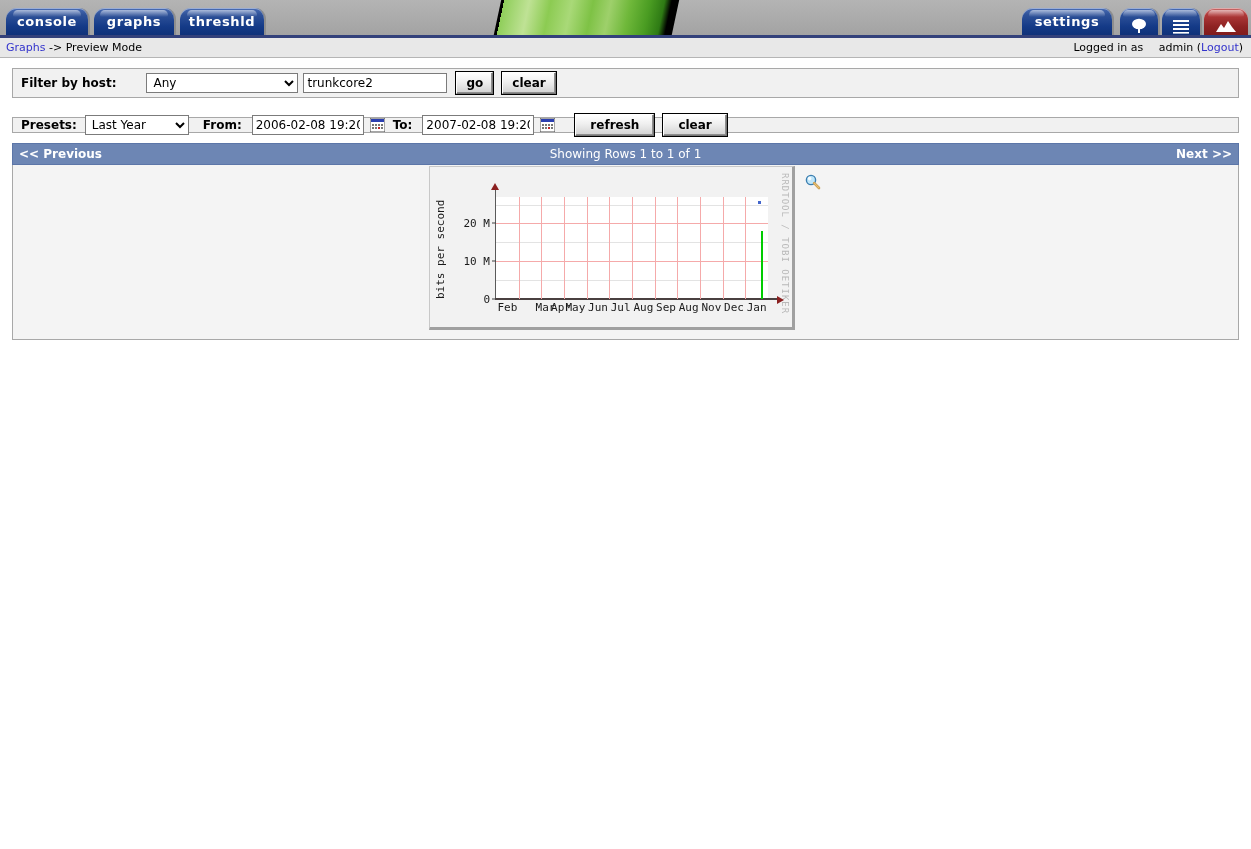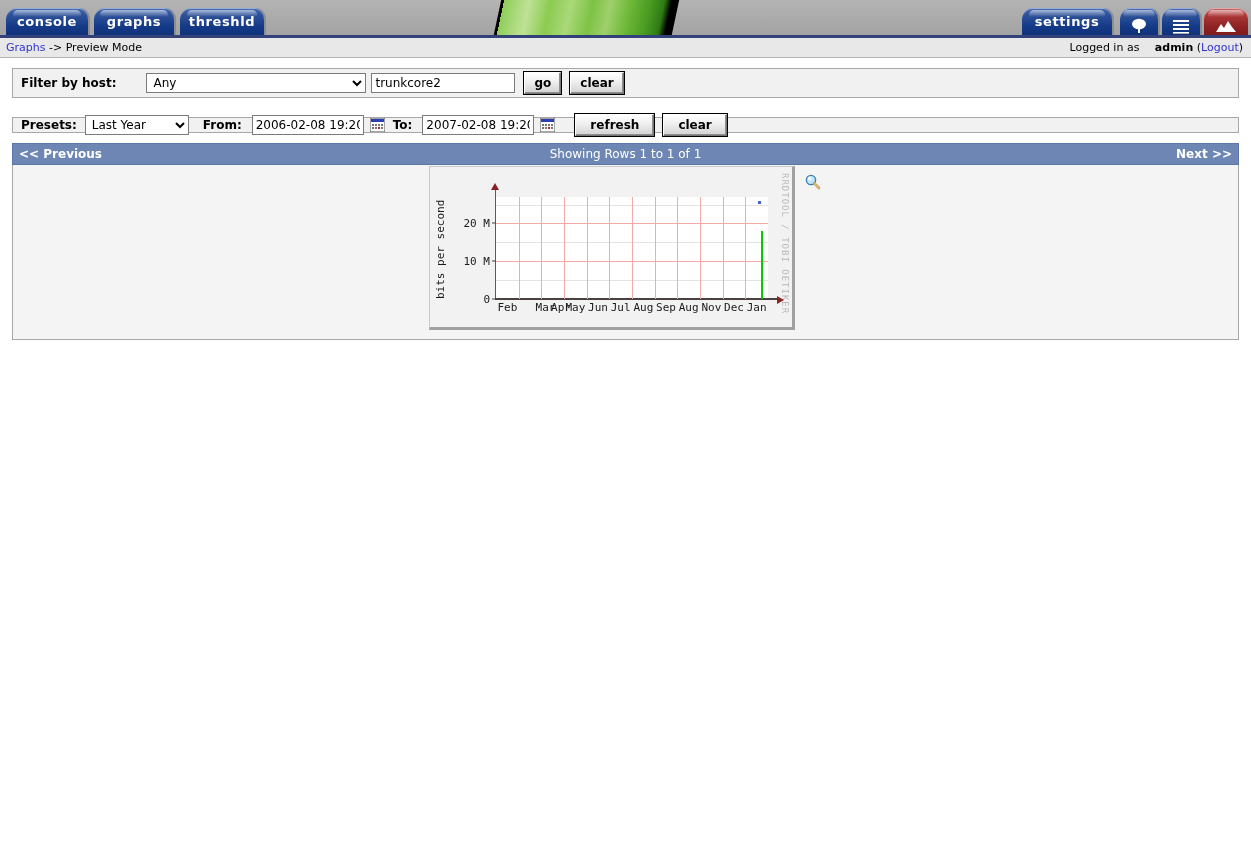--- a/index.html
+++ b/index.html
@@ -78,21 +78,21 @@
     font-size: 11px;
     color: #000000;
     line-height: 20px;
   }
   .breadcrumb { position: absolute; left: 6px; top: 0; }
   .breadcrumb a { color: #3333cc; text-decoration: none; }
   .login-info {
     position: absolute; right: 8px; top: 0;
     color: #000000;
   }
-  .login-info b { font-weight: bold; padding-left: 12px; }
+  .login-info b { font-weight: normal; padding-left: 12px; }
   .login-info a { color: #3333cc; text-decoration: none; }
 
   
   .panel {
     margin: 10px 12px 0 12px;
     background: #f1f1f1;
     border: 1px solid #a8a8a8;
     padding: 6px 8px;
     display: flex;
     align-items: center;
@@ -337,21 +337,21 @@
   <div class="breadcrumb">
     <a href="#">Graphs</a><span> -&gt; </span><span>Preview Mode</span>
   </div>
   <div class="login-info">
     <span>Logged in as </span><b>admin</b><span> (</span><a href="#">Logout</a><span>)</span>
   </div>
 </div>
 
 <div class="panel" style="height:30px;">
   <span class="panel-label">Filter by host:</span>
-  <select class="ctl" style="width:220px; margin-left:20px;">
+  <select class="ctl" style="width:152px; margin-left:20px;">
     <option>Any</option>
   </select>
   <input class="txt" type="text" style="width: 144px; margin-left: 5px;" value="trunkcore2">
   <button class="btn">go</button>
   <button class="btn">clear</button>
 </div>
 
 <div class="panel" style="height:16px; margin-top:19px;">
   <span class="panel-label">Presets:</span>
   <select class="ctl" style="width:104px; margin-left:-2px;">

